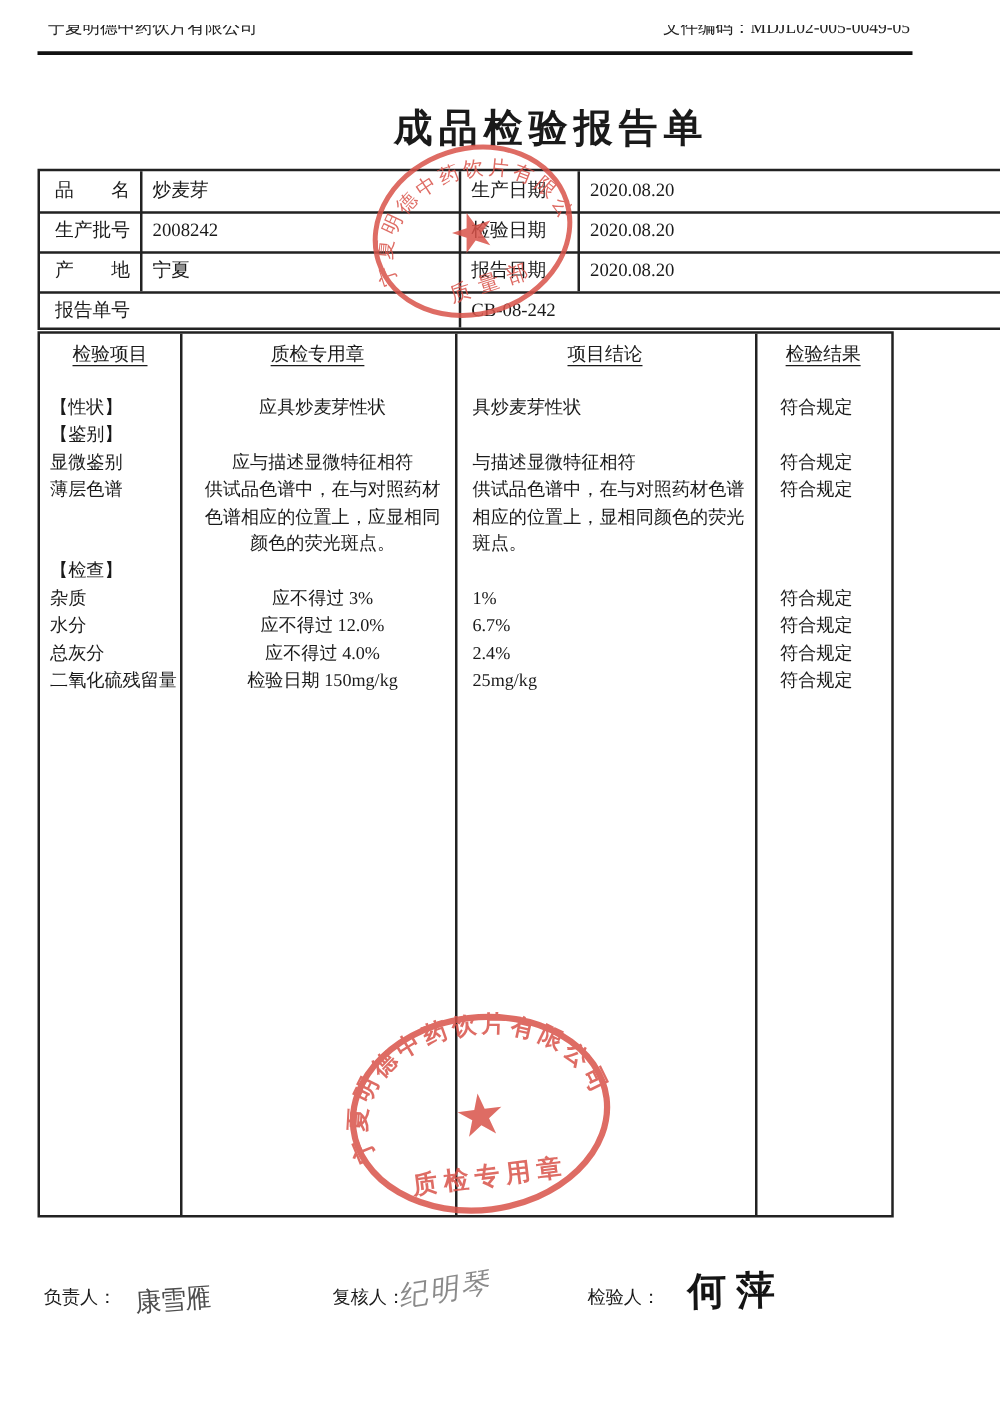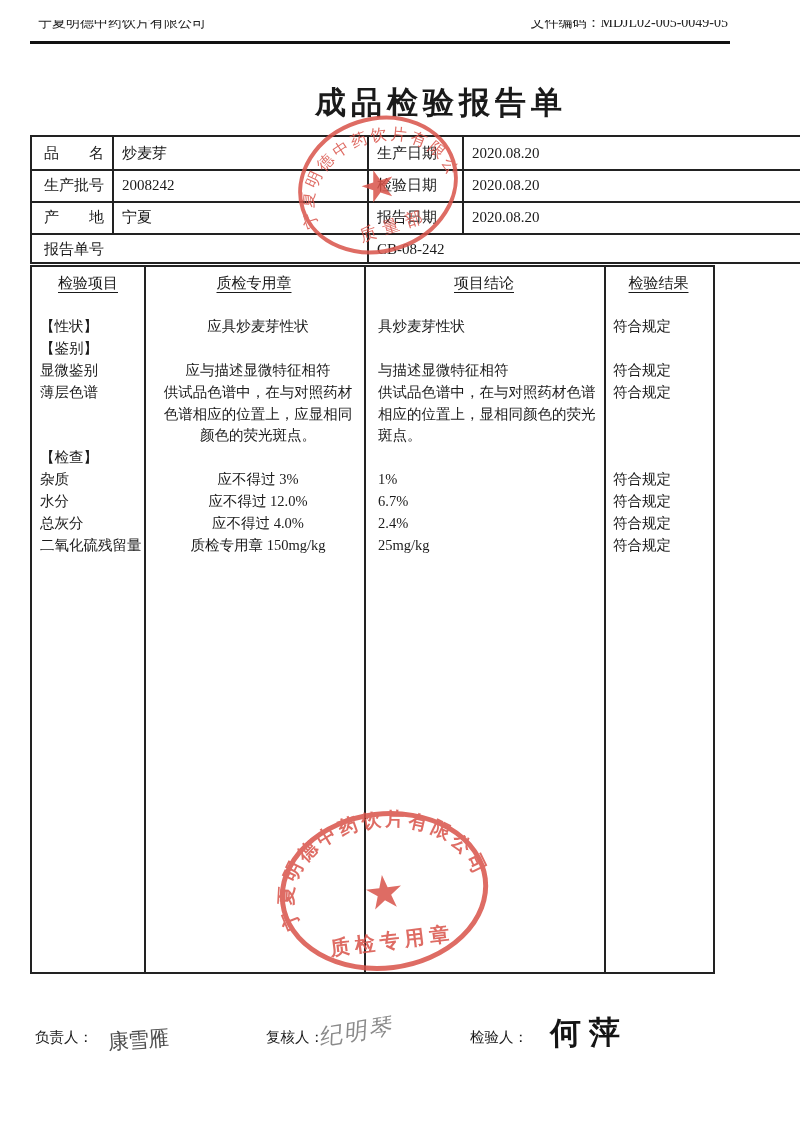--- a/index.html
+++ b/index.html
@@ -22,21 +22,21 @@
   .il1{left:12px;} .iv1{left:90px;} .il2{left:345px;} .iv2{left:440px;}
   
   .result-table{position:absolute;left:30px;top:265px;width:685px;height:709px;border:2px solid #222;box-sizing:border-box;}
   .rt-grid{position:absolute;left:0;top:0;right:0;display:grid;grid-template-columns:112px 220px 240px 1fr;}
   .rt-head{height:42px;display:flex;align-items:flex-start;justify-content:center;padding-top:7px;
            font-size:15px;text-decoration:underline;text-underline-offset:4px;}
   .rt-cell{min-height:22px;line-height:21.5px;font-size:14.5px;box-sizing:border-box;}
   .c-item{padding-left:8px;}
   .c-std{padding-left:14px;padding-right:6px;text-align:center;}
   .c-res{padding-left:14px;padding-right:6px;}
-  .c-con{padding-left:9px;}
+  .c-con{padding-left:20px;}
   .row-contents{display:contents;}
   
   .conclusion{position:absolute;left:30px;top:974px;width:685px;height:29px;box-sizing:border-box;
               border:2px solid #222;border-top:none;line-height:26px;font-size:15px;font-weight:bold;padding-left:10px;}
   
   .sig-label{position:absolute;font-size:14.5px;white-space:nowrap;}
   .sig-name{position:absolute;white-space:nowrap;}
   .sig-1{left:108px;top:1026px;font-size:21px;color:#4d4d4d;letter-spacing:-1px;transform:rotate(-4deg);}
   .sig-2{left:320px;top:1016px;font-size:23px;color:#8a8a8a;letter-spacing:2px;transform:rotate(-9deg) skewX(-12deg);}
   .sig-3{left:550px;top:1012px;font-size:31px;font-weight:bold;color:#141414;letter-spacing:8px;transform:rotate(-1deg);}
@@ -146,21 +146,21 @@
         <div class="rt-cell c-con">符合规定</div>
       </div>
       <div class="row-contents">
         <div class="rt-cell c-item">总灰分</div>
         <div class="rt-cell c-std">应不得过 4.0%</div>
         <div class="rt-cell c-res">2.4%</div>
         <div class="rt-cell c-con">符合规定</div>
       </div>
       <div class="row-contents">
         <div class="rt-cell c-item">二氧化硫残留量</div>
-        <div class="rt-cell c-std">质检专用章 150mg/kg</div>
+        <div class="rt-cell c-std">检验日期 150mg/kg</div>
         <div class="rt-cell c-res">25mg/kg</div>
         <div class="rt-cell c-con">符合规定</div>
       </div>
     </div>
   </div>
 
 
   <span class="sig-label" style="left:35px;top:1028px;">负责人：</span>
   <span class="sig-name sig-1">康雪雁</span>
   <span class="sig-label" style="left:266px;top:1028px;">复核人：</span>

